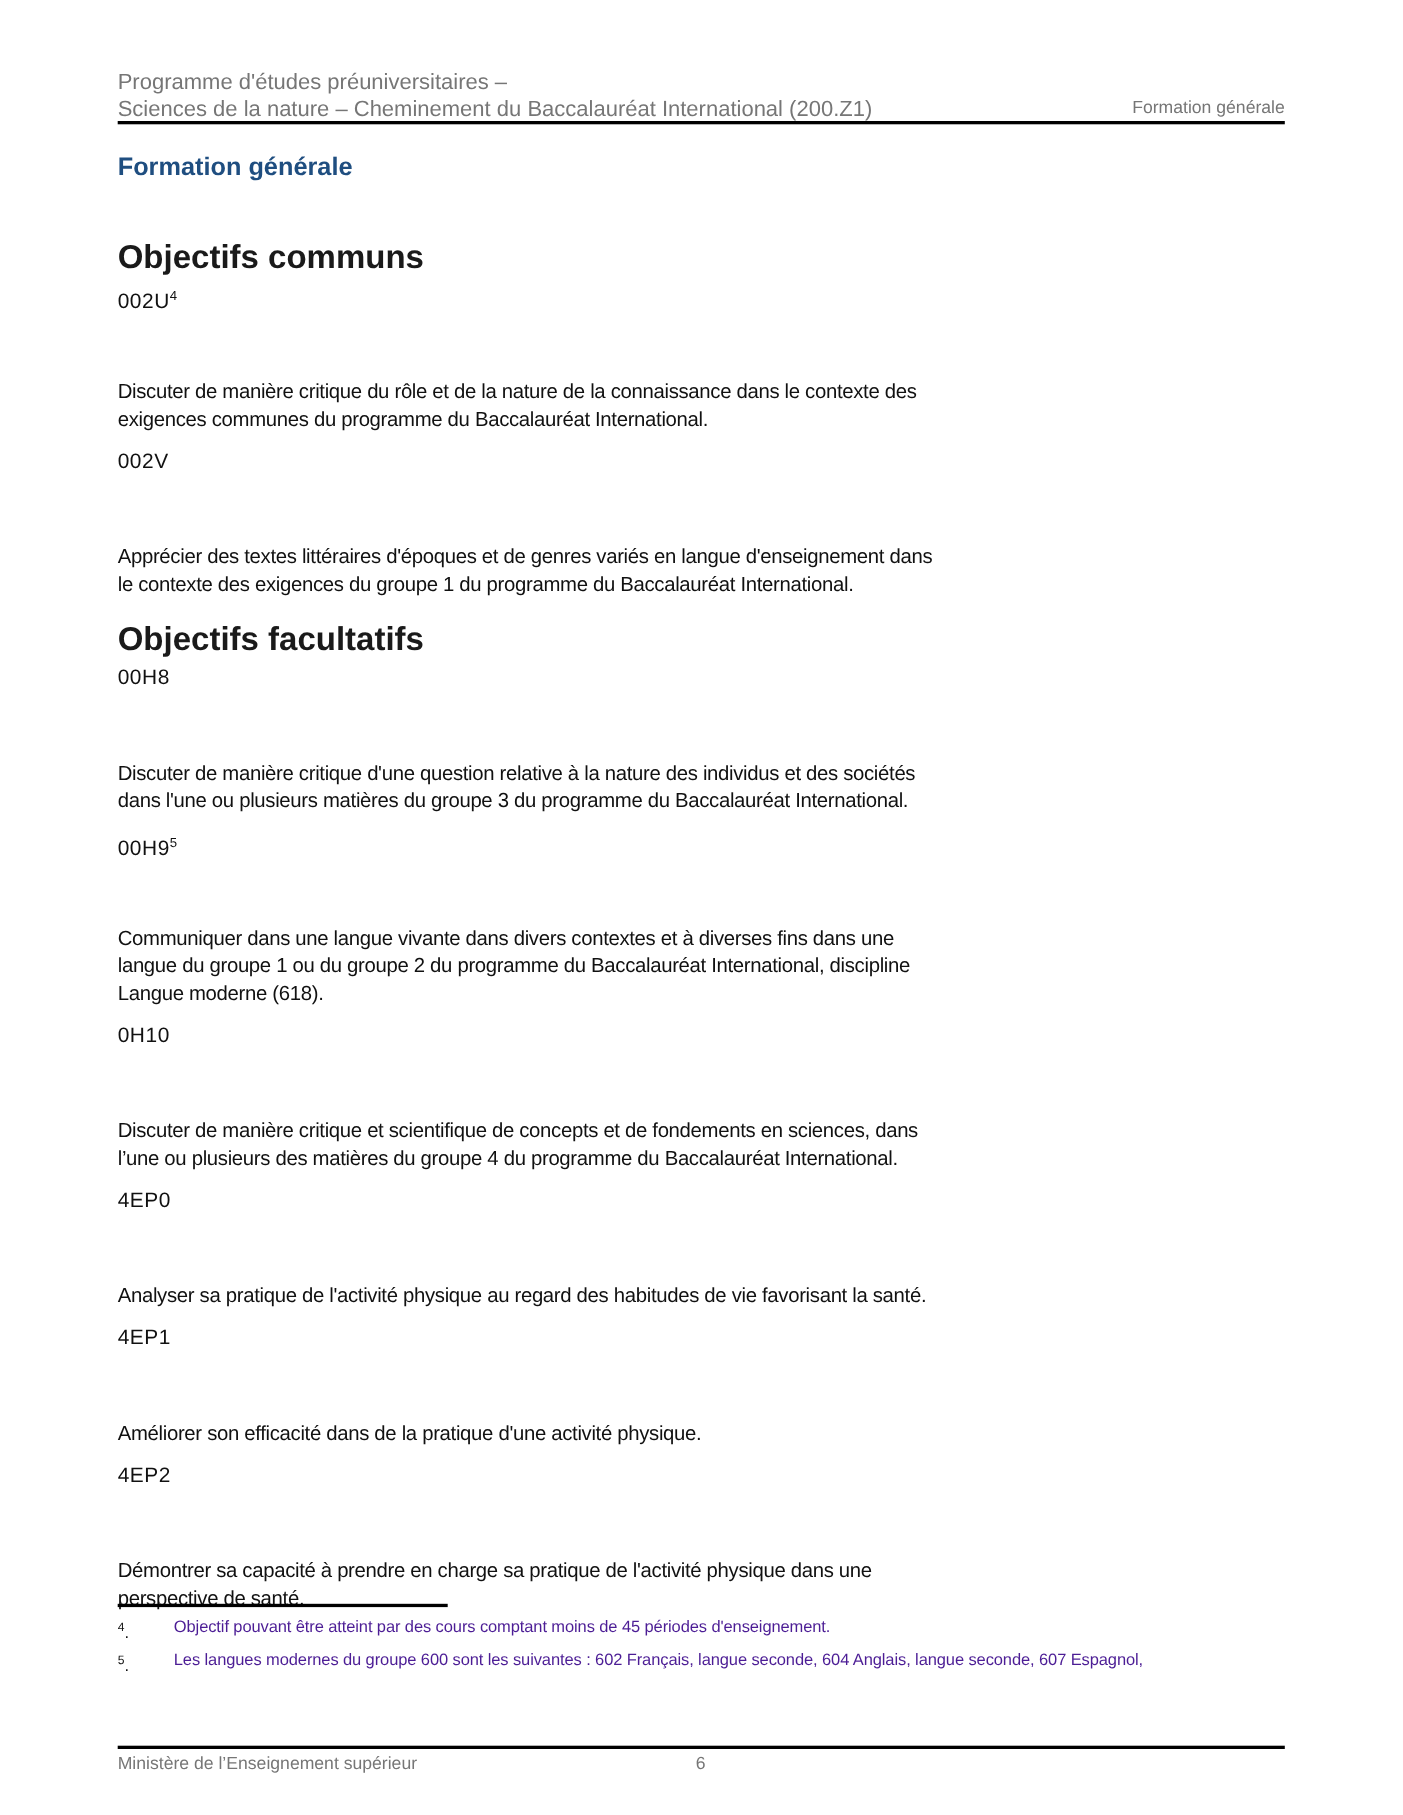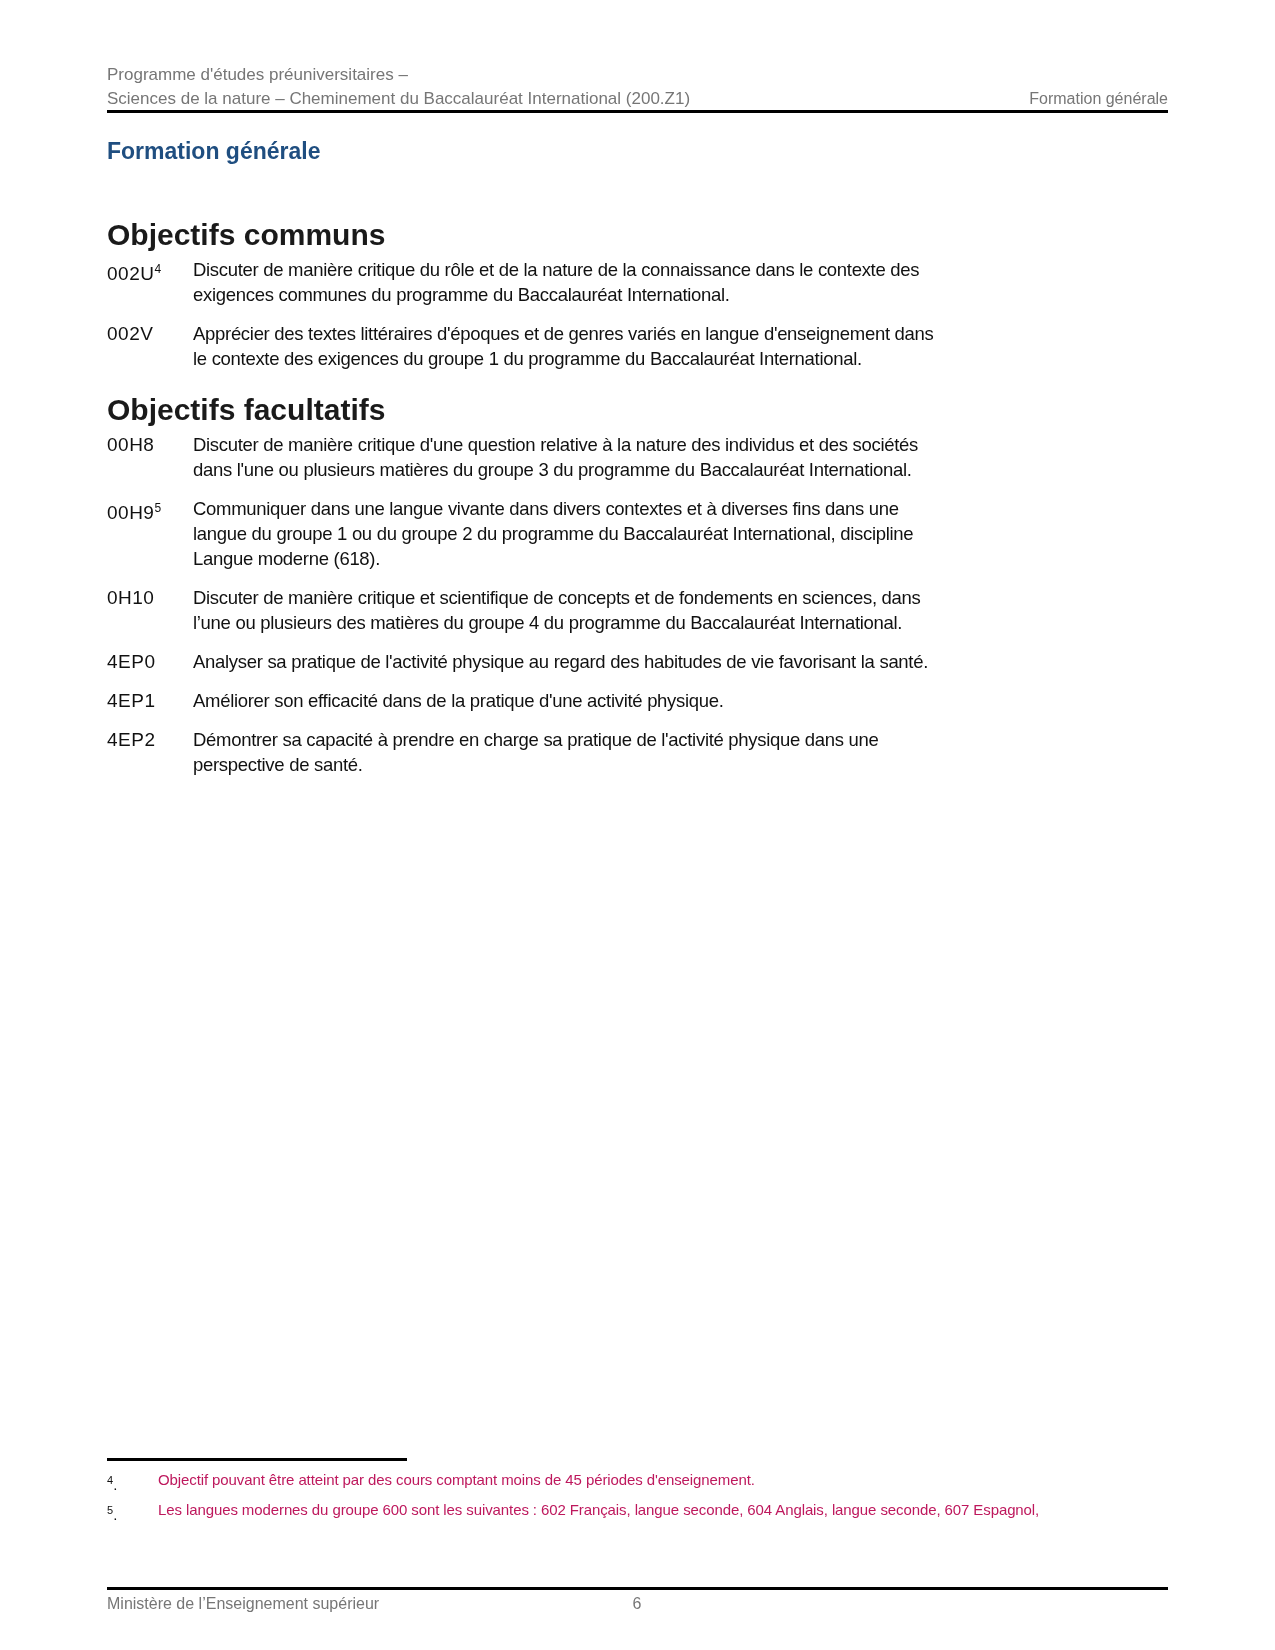--- a/index.html
+++ b/index.html
@@ -1,42 +1,42 @@
 <!DOCTYPE html>
 <html><head>
 <meta charset="utf-8">
 <style>
   html,body { margin:0; padding:0; background:#ffffff; }
   .page {
     position:relative; width:1275px; height:1650px; background:#ffffff;
     font-family:"Liberation Sans", sans-serif; color:#111111; overflow:hidden;
   }
   
-  .header-left { position:absolute; top:63px; left:107px; font-size:17px; line-height:24px; color:#767676; }
+  .header-left { position:absolute; top:63px; left:107px; font-size:20px; line-height:24px; color:#767676; }
   .header-right { position:absolute; top:87px; right:107px; font-size:16px; line-height:24px; color:#767676; }
   .header-rule { position:absolute; top:110px; left:107px; width:1061px; height:3px; background:#000000; }
   
   .title-block { position:absolute; top:137px; left:107px; font-size:23px; line-height:29px; font-weight:bold; color:#1F4E80; }
   
   .main { position:absolute; top:222px; left:107px; width:1061px; }
   .section-heading { font-size:30px; line-height:26px; font-weight:bold; color:#1a1a1a; margin:0 0 9px 0; }
   .section-heading.second { margin-top:26px; }
-  .obj-row { display:flex; margin-bottom:14px; }
+  .obj-row { display:flex; margin-bottom:14px;flex-direction:column; }
   .obj-code { width:86px; flex:0 0 86px; font-size:19px; line-height:25px; letter-spacing:0.5px; color:#111111; }
   .obj-code sup { font-size:12px; letter-spacing:0; }
   .obj-text { flex:1 1 auto; }
   .tline { font-size:18.5px; line-height:25px; letter-spacing:-0.3px; white-space:nowrap; color:#111111; }
   
   .fn-sep { position:absolute; top:1458px; left:107px; width:300px; height:3px; background:#000000; }
   .footnotes { position:absolute; top:1469px; left:107px; width:1061px; }
   .fn-item { display:flex; margin-bottom:3px; }
   .fn-marker { width:51px; flex:0 0 51px; font-size:15px; line-height:22px; color:#111111; }
   .fn-marker sup { font-size:11px; }
   .fn-text { flex:1 1 auto; }
-  .fn-line { font-size:15px; line-height:22px; letter-spacing:-0.1px; white-space:nowrap; color:#be185d; }
+  .fn-line { font-size:15px; line-height:22px; letter-spacing:-0.1px; white-space:nowrap; color:#4c1d95; }
   
   .footer-rule { position:absolute; top:1587px; left:107px; width:1061px; height:3px; background:#000000; }
   .footer-left { position:absolute; top:1593px; left:107px; font-size:16px; line-height:22px; color:#767676; }
   .footer-page { position:absolute; top:1593px; left:637px; transform:translateX(-50%); font-size:16px; line-height:22px; color:#767676; }
 </style>
 </head>
 <body>
 
 <div class="page">
 

